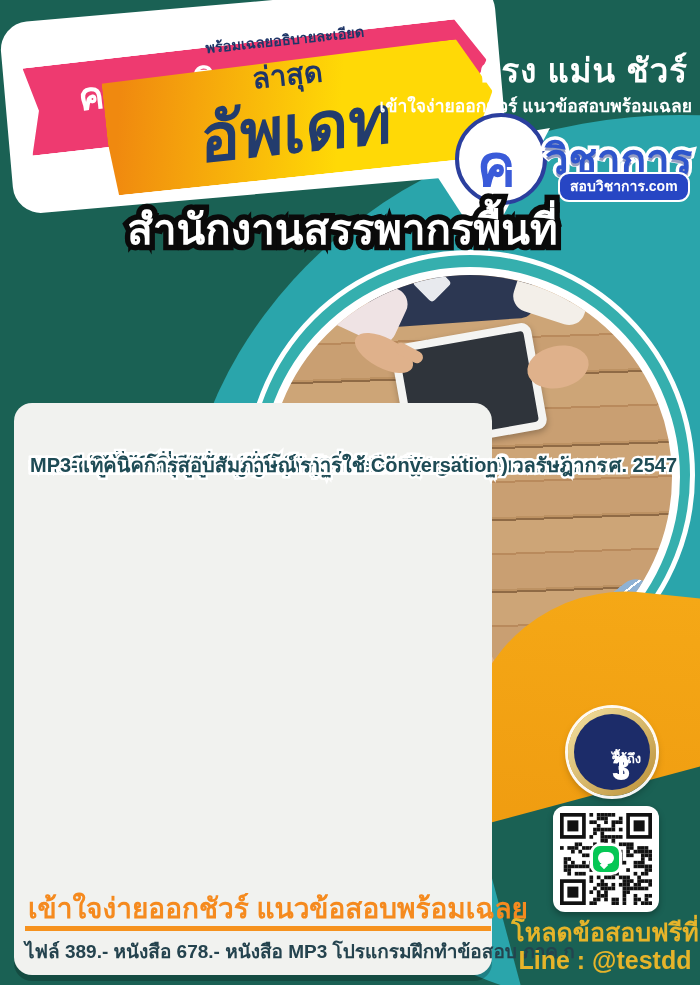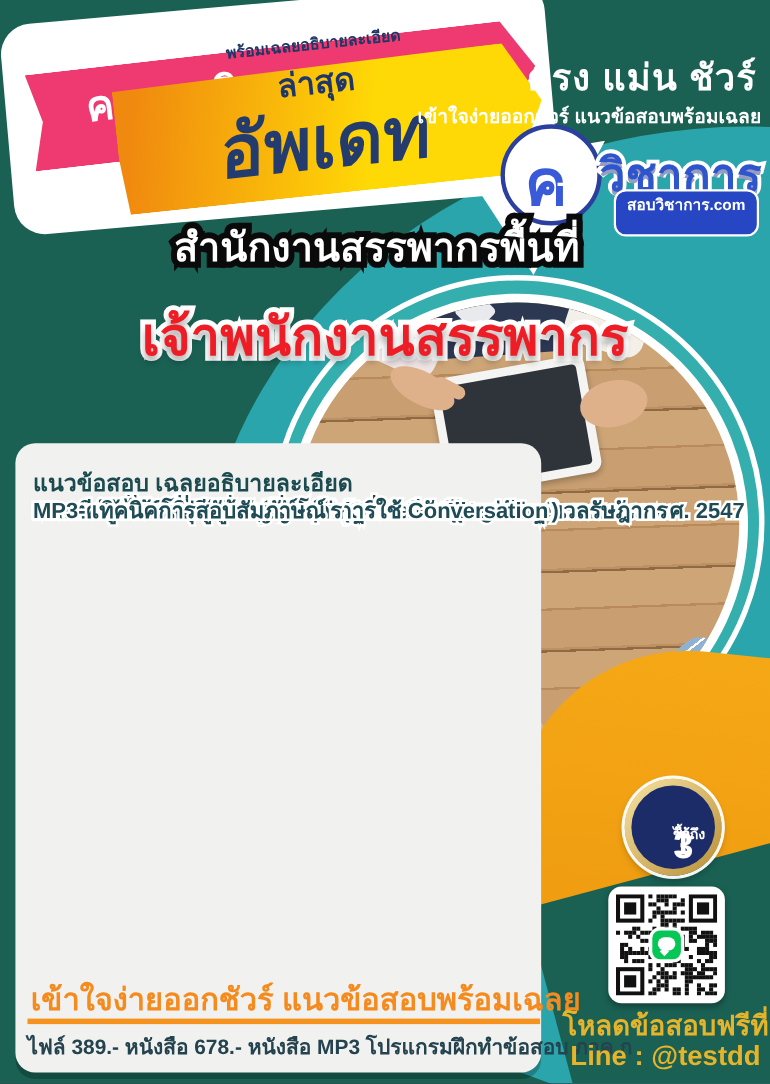--- a/index.html
+++ b/index.html
@@ -62,24 +62,24 @@
 
   
   .tagline{right:12px;top:44px;font-size:33px;font-weight:800;color:#ffffff;white-space:nowrap;letter-spacing:1px;}
   .subtitle{right:8px;top:92px;font-size:17.5px;font-weight:700;color:#ffffff;white-space:nowrap;}
   .logo-circle{left:455px;top:113px;width:92px;height:92px;background:#ffffff;border:4px solid #2b3f9e;border-radius:50%;}
   .logo-glyph{left:18px;top:2px;font-size:58px;font-weight:800;color:#3a5bd9;}
   .logo-one{left:46px;top:26px;font-size:30px;font-weight:800;color:#ffffff;}
   .logo-word{left:545px;top:126px;font-size:42px;font-weight:800;color:#2f55cc;white-space:nowrap;
     -webkit-text-stroke:7px #ffffff;paint-order:stroke fill;text-shadow:0 3px 0 rgba(20,40,120,.45);}
   .logo-pill{left:558px;top:172px;background:#2746c4;border:2px solid #ffffff;border-radius:11px;
-    padding:1px 10px 16px;font-size:14px;font-weight:700;color:#ffffff;white-space:nowrap;}
-
-  
-  .title1{left:0;top:196px;width:685px;text-align:center;font-size:36px;font-weight:800;color:#ffffff;white-space:nowrap;
+    padding:1px 10px 3px;font-size:14px;font-weight:700;color:#ffffff;white-space:nowrap;}
+
+  
+  .title1{left:0;top:196px;width:685px;text-align:center;font-size:42px;font-weight:800;color:#ffffff;white-space:nowrap;
     -webkit-text-stroke:11px #0a0a0a;paint-order:stroke fill;}
   .title2{left:0;top:268px;width:700px;text-align:center;font-size:48px;font-weight:800;color:#ee1c25;white-space:nowrap;
     -webkit-text-stroke:9px #ffffff;paint-order:stroke fill;text-shadow:0 5px 7px rgba(0,0,0,.35);}
 
   
   .panel{left:14px;top:403px;width:478px;height:572px;background:#f1f2ef;border-radius:18px;box-shadow:0 6px 0 rgba(0,0,0,.22);}
   .panel-header{left:30px;top:422px;font-size:21px;font-weight:700;color:#1b4a50;white-space:nowrap;}
   .topics{left:30px;top:452px;width:660px;}
   .topics .row{position:relative;height:27.4px;line-height:27.4px;font-size:20px;font-weight:700;color:#1e4b55;white-space:nowrap;
     -webkit-text-stroke:4.5px #ffffff;paint-order:stroke fill;}
@@ -153,24 +153,22 @@
   <div class="tagline">ตรง แม่น ชัวร์</div>
   <div class="subtitle">เข้าใจง่ายออกชัวร์ แนวข้อสอบพร้อมเฉลย</div>
   <div class="logo-circle">
     <span class="logo-glyph">ค</span>
     <span class="logo-one">1</span>
   </div>
   <div class="logo-word">วิชาการ</div>
   <div class="logo-pill">สอบวิชาการ.com</div>
 
   <div class="title1">สำนักงานสรรพากรพื้นที่</div>
-  <div class="title2">เจ้าพนักงานสรรพากร</div>
 
   <div class="panel"></div>
-  <div class="panel-header">แนวข้อสอบ เฉลยอธิบายละเอียด</div>
   <div class="topics" id="topics">
       <div class="row">1 ความรู้เกี่ยวกับกรมสรรพากร</div>
       <div class="row">2 ความรู้ทั่วไปเกี่ยวกับภาษีอากร</div>
       <div class="row">8 ถาม-ตอบ ความรู้เกี่ยวกับภาษีอากร</div>
       <div class="row">7 แนวข้อสอบความรู้เหตุการณ์ปัจจุบัน การเมือง เศรษฐกิจและสังคม</div>
       <div class="row">5 แนวข้อสอบระเบียบสำนักนายกรัฐมนตรีว่าด้วยพนักงานราชการ พ.ศ. 2547</div>
       <div class="row">6 ภาษีเงินได้นิติบุคคล ณ ที่จ่าย ตามมาตรา 70 แห่งประมวลรัษฎากร</div>
       <div class="row">8 แนวข้อสอบเกี่ยวกับภาษีอากร ชุดที่ 1</div>
       <div class="row">8 แนวข้อสอบเกี่ยวกับภาษีอากร ชุดที่ 3</div>
       <div class="row">9 แนวข้อสอบพระราชบัญญัติแห่งประมวลรัษฎากร</div>

